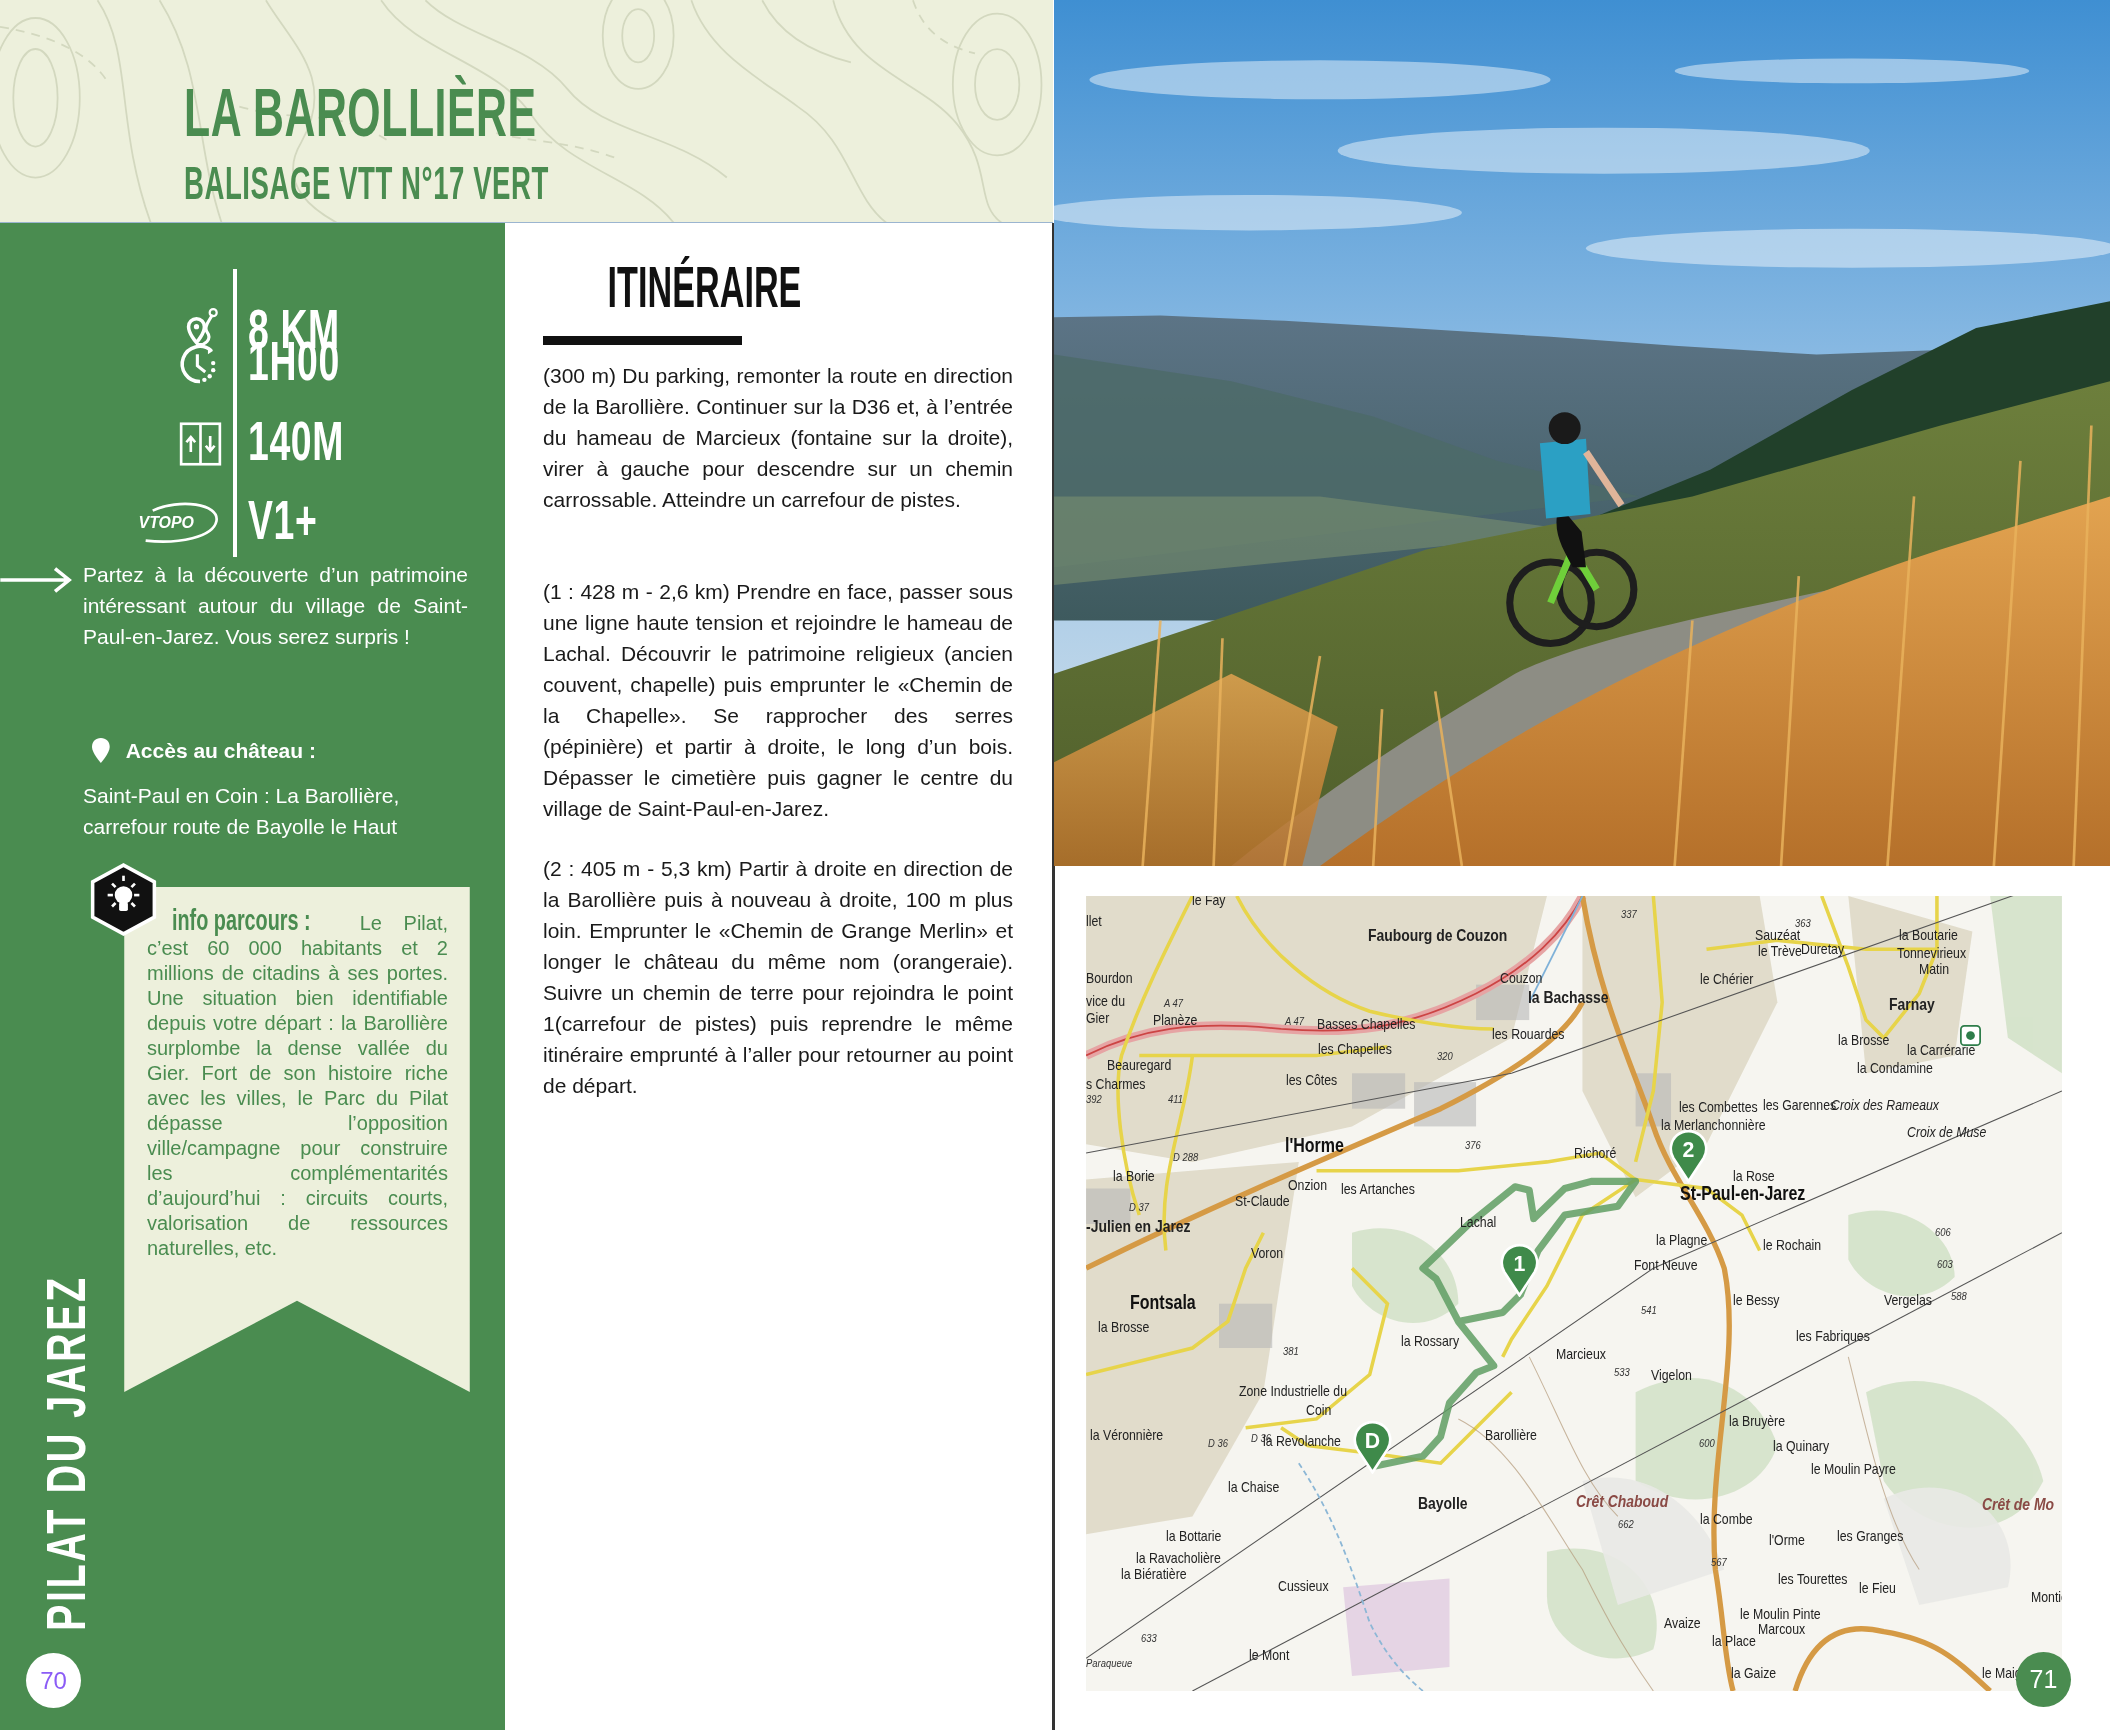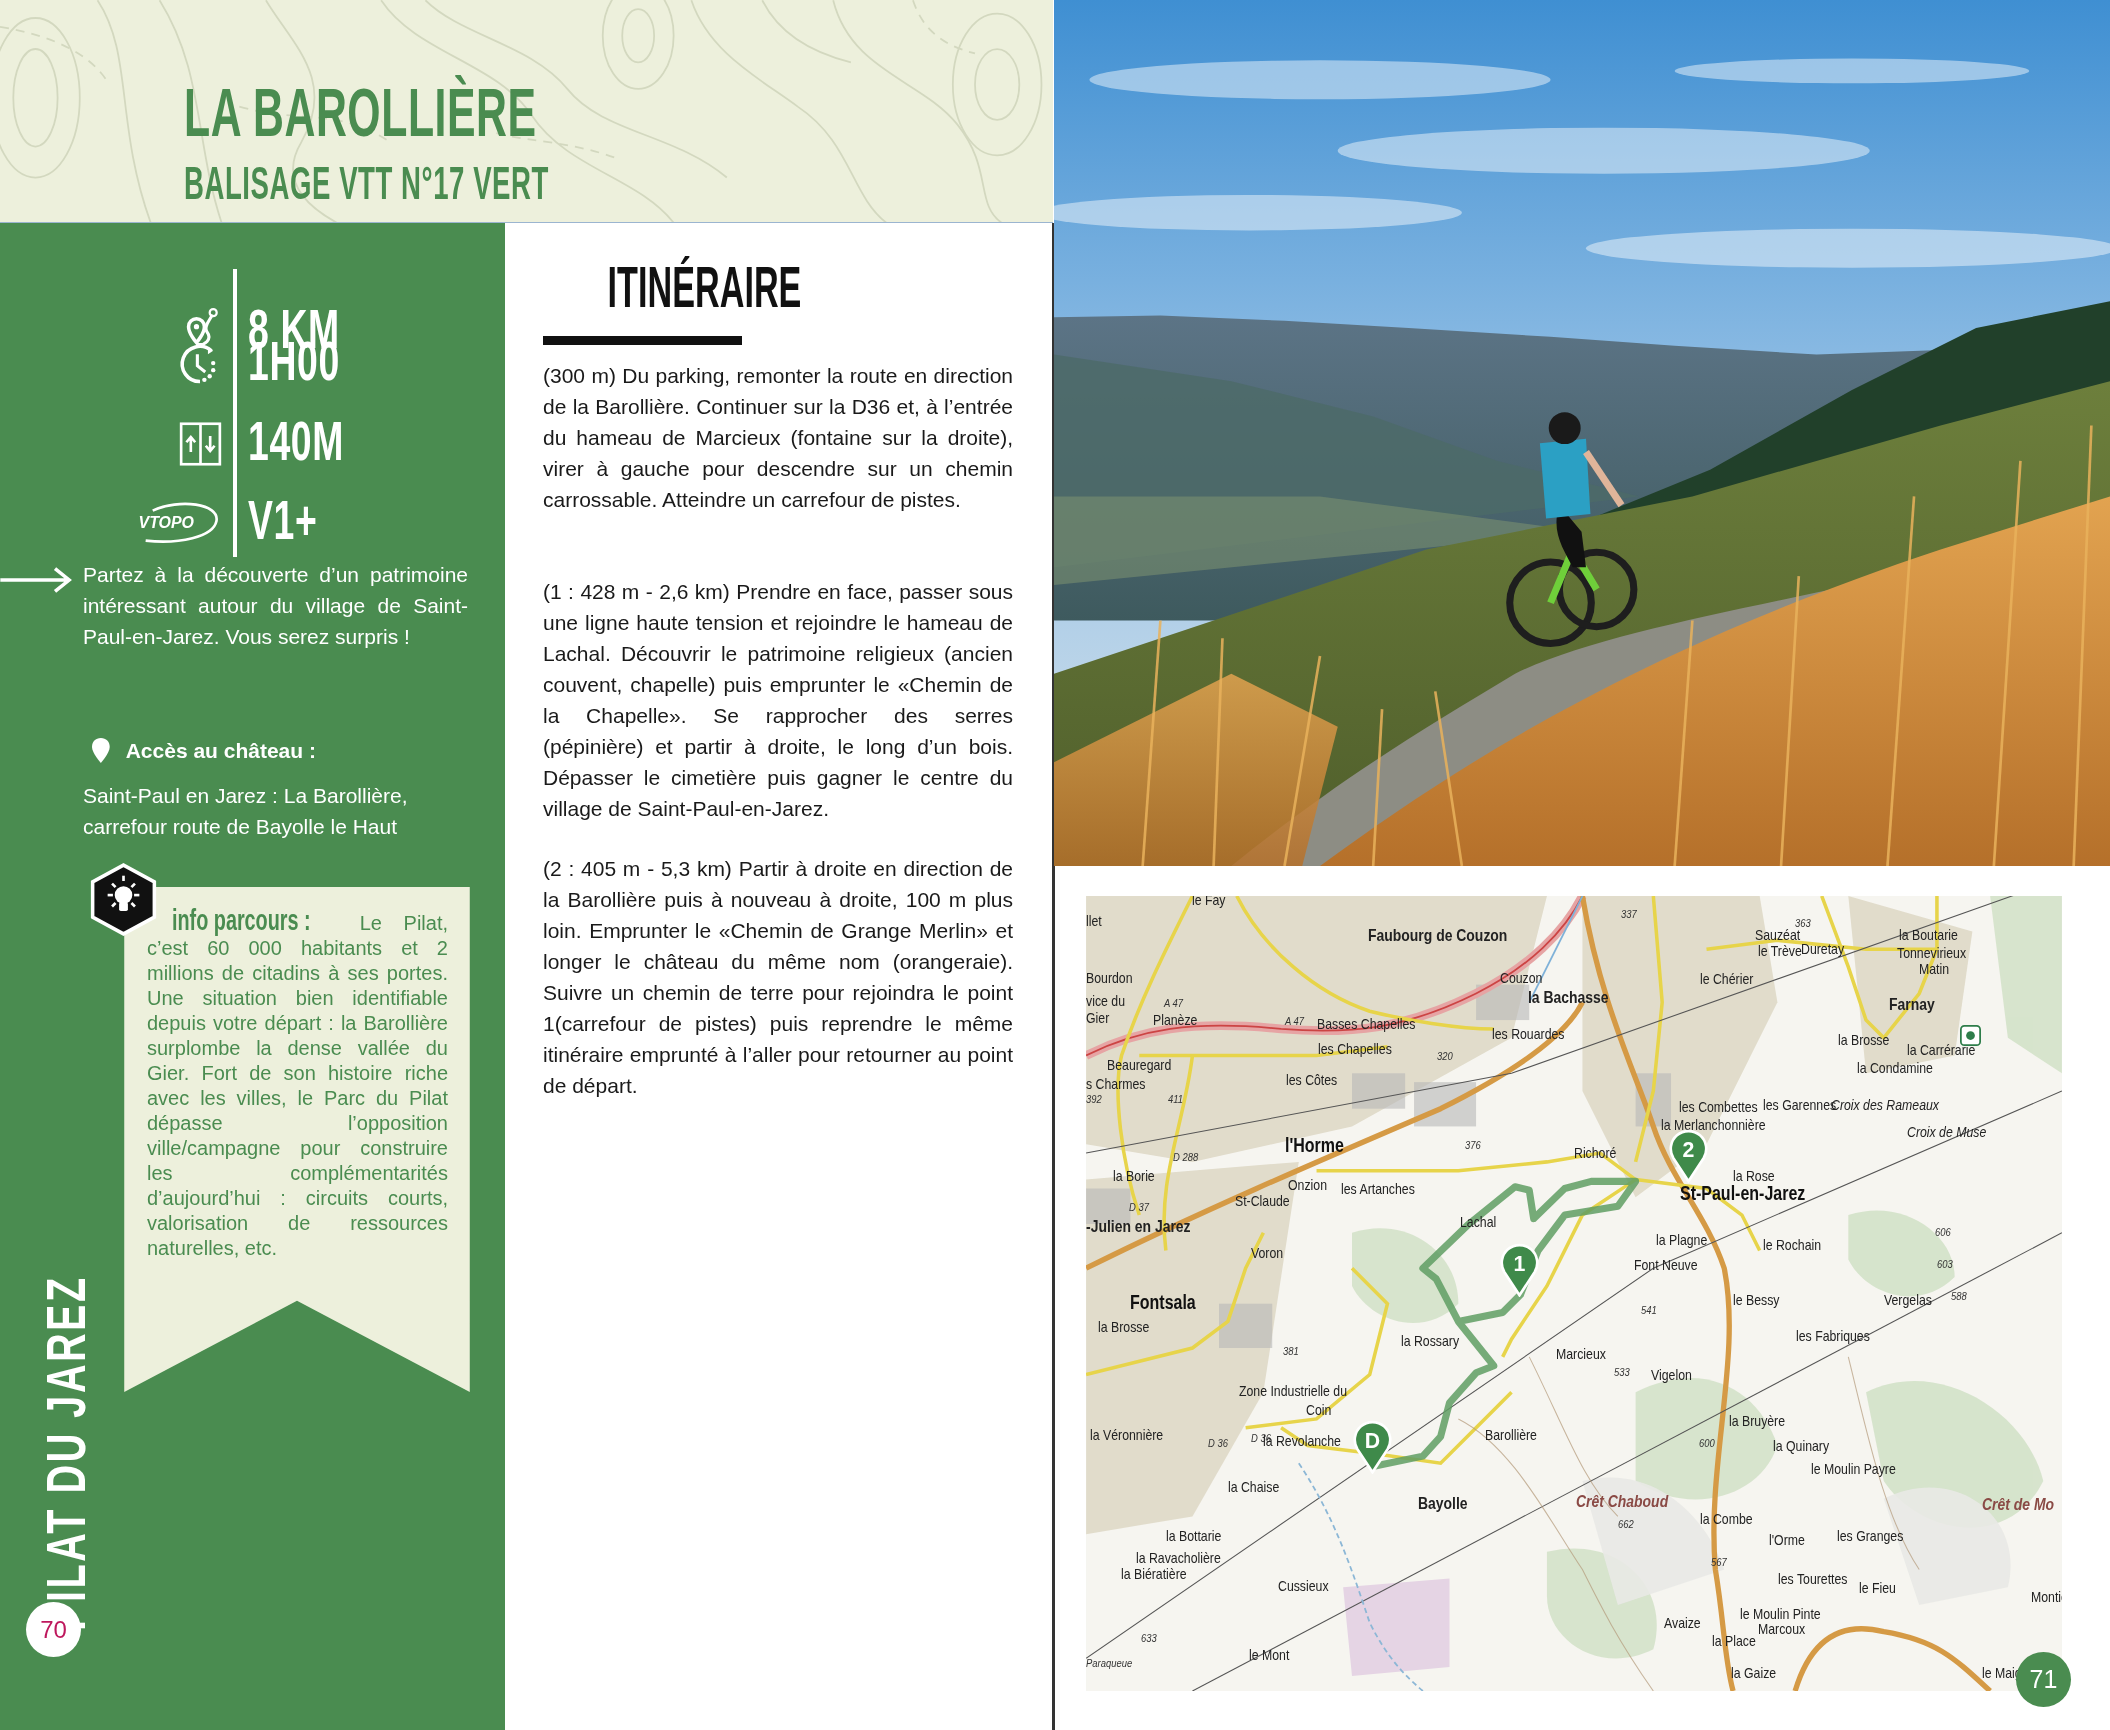--- a/index.html
+++ b/index.html
@@ -69,21 +69,21 @@
   #section-label {
     position: absolute; left: 39px; top: 1631px; transform-origin: left top; transform: rotate(-90deg);
     color: #ffffff; font-size: 55px; font-weight: bold; white-space: nowrap; line-height: 1;
   }
   #section-label span { display: inline-block; transform: scaleX(0.72); transform-origin: left center; letter-spacing: 3.5px; }
 
   .page-num {
     position: absolute; width: 55px; height: 55px; border-radius: 50%;
     display: flex; align-items: center; justify-content: center; font-size: 24px;
   }
-  #page-left { left: 26px; top: 1602px; background: #ffffff; color: #be185d; }
+  #page-left { left: 26px; top: 1653px; background: #ffffff; color: #8b5cf6; }
   #page-right { left: 2016px; top: 1652px; background: #4a8c50; color: #ffffff; font-size: 25px; }
 
   
   #itin-title {
     position: absolute; left: 543px; top: 259px; font-size: 57px; font-weight: bold;
     color: #111; transform: scaleX(0.6); white-space: nowrap; line-height: 1;
   }
   #itin-bar { position: absolute; left: 543px; top: 336px; width: 199px; height: 8.9px; background: #111; }
   .itin-para {
     position: absolute; left: 543px; width: 470px; color: #1a1a1a;
@@ -186,21 +186,21 @@
   <path d="M0 17 H76 M62 4 L78 17 L62 30" fill="none" stroke="#fff" stroke-width="4"></path>
 </svg>
 <div id="intro">Partez à la découverte d’un patrimoine intéressant autour du village de Saint-Paul-en-Jarez. Vous serez surpris !</div>
 
 <div id="access-heading">
   <svg width="17.7" height="25" viewBox="0 0 20 28">
     <path d="M10 0 C4 0 0 4 0 10 C0 17 10 28 10 28 C10 28 20 17 20 10 C20 4 16 0 10 0z" fill="#fff"></path>
   </svg>
   <span>Accès au château :</span>
 </div>
-<div id="access-text">Saint-Paul en Jarez : La Barollière, carrefour route de Bayolle le Haut</div>
+<div id="access-text">Saint-Paul en Coin : La Barollière, carrefour route de Bayolle le Haut</div>
 
 <div id="info-box">
   <svg class="banner" width="346" height="505" viewBox="0 0 390 570">
     <path d="M0 0 H390 V570 L195 467 L0 570 Z" fill="#edf0dc"></path>
   </svg>
   <div id="info-text">
     <span id="info-label">info parcours :</span>
     <span>Le Pilat, c’est 60 000 habitants et 2 millions de citadins à ses portes. Une situation bien identifiable depuis votre départ : la Barollière surplombe la dense vallée du Gier. Fort de son histoire riche avec les villes, le Parc du Pilat dépasse l’opposition ville/campagne pour construire les complémentarités d’aujourd’hui : circuits courts, valorisation de ressources naturelles, etc.</span>
   </div>
 </div>

